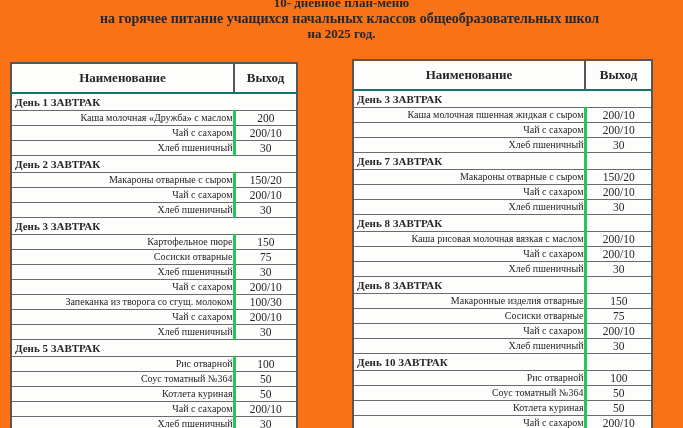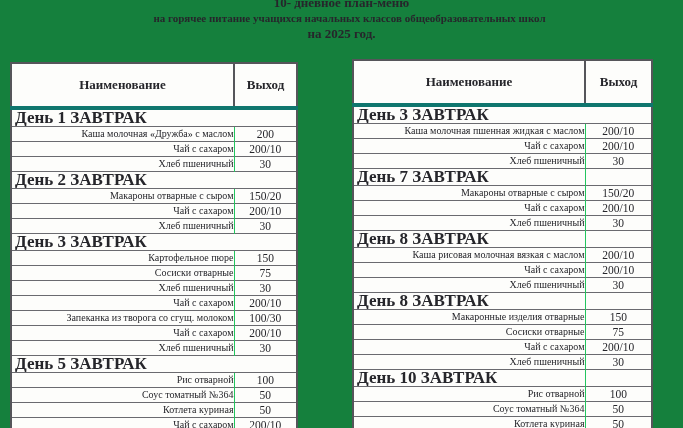--- a/index.html
+++ b/index.html
@@ -1,63 +1,63 @@
 <!DOCTYPE html>
 <html><head>
 <meta charset="utf-8">
 <style>
   html,body{margin:0;padding:0;background:#e8e8e8;}
   .page{
     position:relative;
     width:683px;height:428px;
-    background:#15803d;
+    background:#f97316;
     overflow:hidden;
     font-family:"Liberation Serif","DejaVu Serif",serif;
     color:#26262b;
   }
   .title-block{
     position:absolute;top:-4px;left:0;right:0;
     text-align:center;font-weight:bold;
   }
   .title-line1{font-size:13px;line-height:14px;}
-  .title-line2{font-size:11px;line-height:15px;margin-top:1px;margin-left:16px;}
+  .title-line2{font-size:14px;line-height:15px;margin-top:1px;margin-left:16px;}
   .title-line3{font-size:13px;line-height:14px;margin-top:1px;font-family:Liberation Serif, serif;}
   table.menu{
     position:absolute;
     border-collapse:collapse;
     table-layout:fixed;
     background:#fdfdfb;
   }
   table.menu,table.menu th{border:2px solid #55555a;}
   #table-left{left:10px;top:62px;width:288px;}
   #table-right{left:352px;top:59px;width:301px;}
   table.menu th{
     font-size:13px;line-height:16px;
-    padding:13px 2px;
+    padding:6px 2px;
     text-align:center;font-weight:bold;
-    border-bottom:4px solid #0f766e;
+    border-bottom:2px solid #0f766e;
   }
   table.menu td{
     border-top:1px solid #6a6a6f;
     overflow:hidden;white-space:nowrap;
   }
   td.name{
     font-size:10px;line-height:12px;
     padding:0 0 0 4px;text-align:right;
   }
   td.val{
     font-size:11.5px;line-height:12px;
     text-align:center;
-    border-left:1px solid #22c55e;
+    border-left:3px solid #22c55e;
     border-radius:6px;
   }
   #table-left td.val,#table-left th.val-h{width:57px;}
   #table-right td.val,#table-right th.val-h{width:61px;}
   tr.day-row td{
-    font-weight:bold;font-size:17px;line-height:14px;
+    font-weight:bold;font-size:11px;line-height:14px;
     padding:1px 0 1px 3px;text-align:left;
   }
   tr.day-row td.val{font-size:11.5px;}
 </style>
 </head>
 <body>
 
 <div class="page">
 
   <div class="title-block">
@@ -166,21 +166,21 @@
       <tr>
         <th class="name-h">Наименование</th>
         <th class="val-h">Выход</th>
       </tr>
     </thead>
     <tbody>
         <tr class="day-row">
           <td colspan="2">День 3 ЗАВТРАК</td>
         </tr>
         <tr>
-          <td class="name">Каша молочная пшенная жидкая с маслом</td>
+          <td class="name">Каша молочная пшенная жидкая с сыром</td>
           <td class="val">200/10</td>
         </tr>
         <tr>
           <td class="name">Чай с сахаром</td>
           <td class="val">200/10</td>
         </tr>
         <tr>
           <td class="name">Хлеб пшеничный</td>
           <td class="val">30</td>
         </tr>

